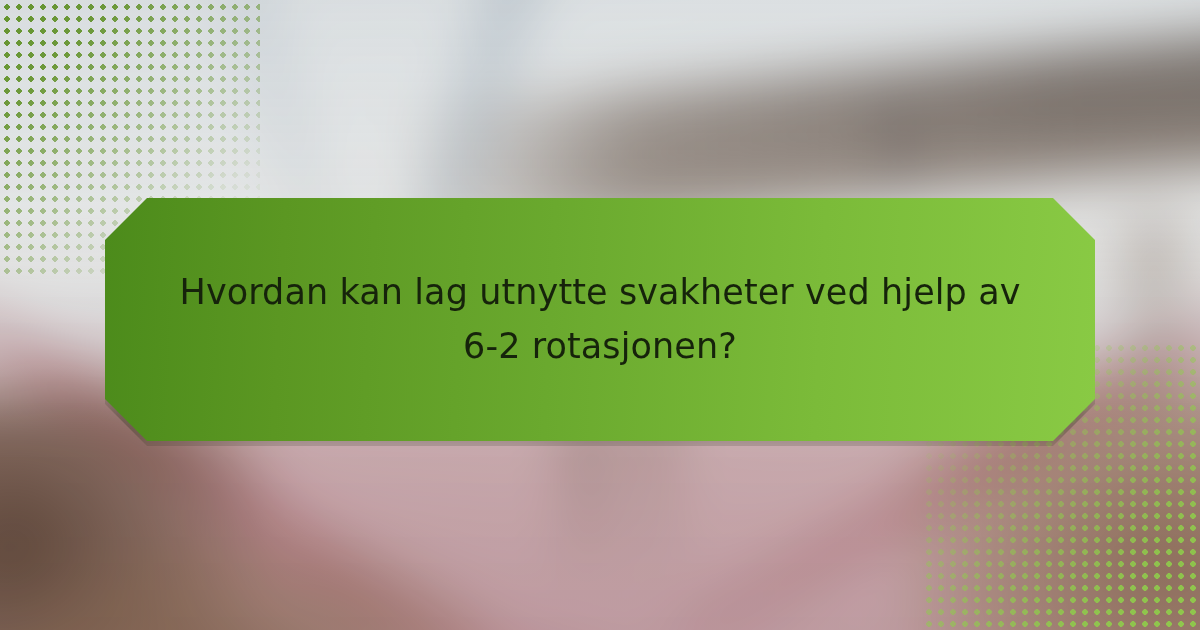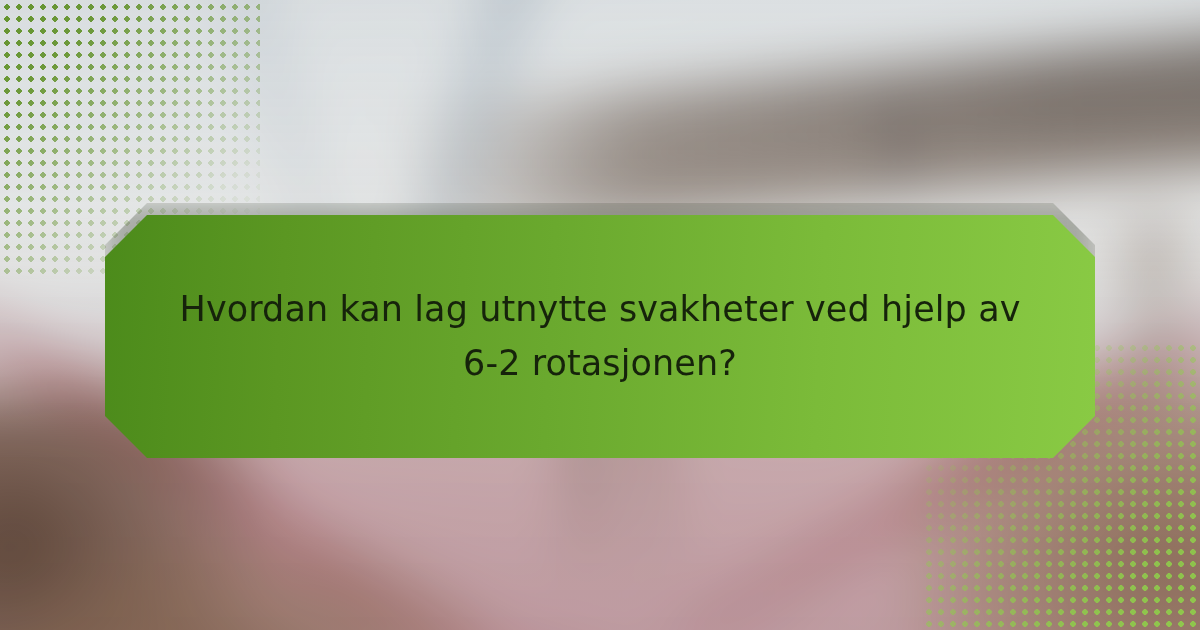--- a/index.html
+++ b/index.html
@@ -213,21 +213,21 @@
     height: 243px;
     background: rgba(30,40,20,0.30);
     filter: blur(13px);
     clip-path: polygon(42px 0, calc(100% - 42px) 0, 100% 42px, 100% calc(100% - 42px), calc(100% - 42px) 100%, 42px 100%, 0 calc(100% - 42px), 0 42px);
     transform: translateY(5px);
   }
 
   .card {
     position: absolute;
     left: 105px;
-    top: 215px;
+    top: 198px;
     width: 990px;
     height: 243px;
     background: linear-gradient(93deg, #4c8b1b 0%, #5b9722 18%, #6aa92e 45%, #7bbb39 72%, #89ca44 100%);
     clip-path: polygon(42px 0, calc(100% - 42px) 0, 100% 42px, 100% calc(100% - 42px), calc(100% - 42px) 100%, 42px 100%, 0 calc(100% - 42px), 0 42px);
     display: flex;
     align-items: center;
     justify-content: center;
   }
 
   .card-text {

